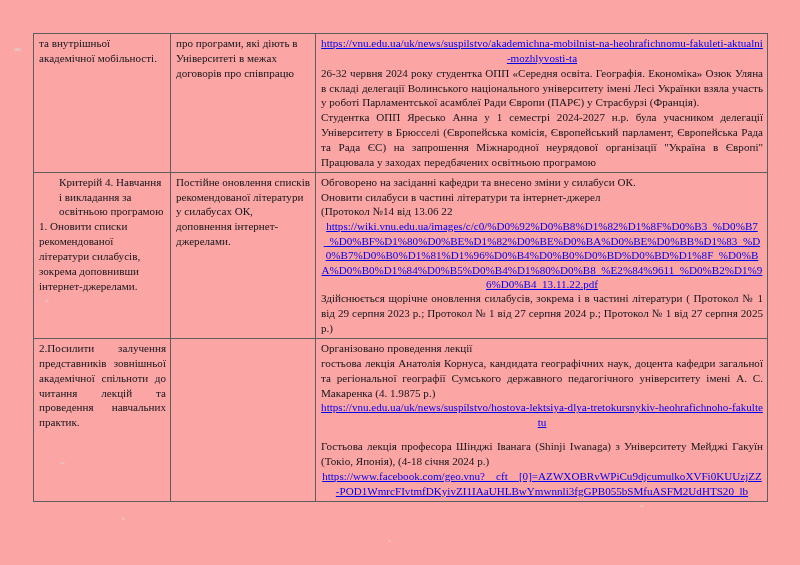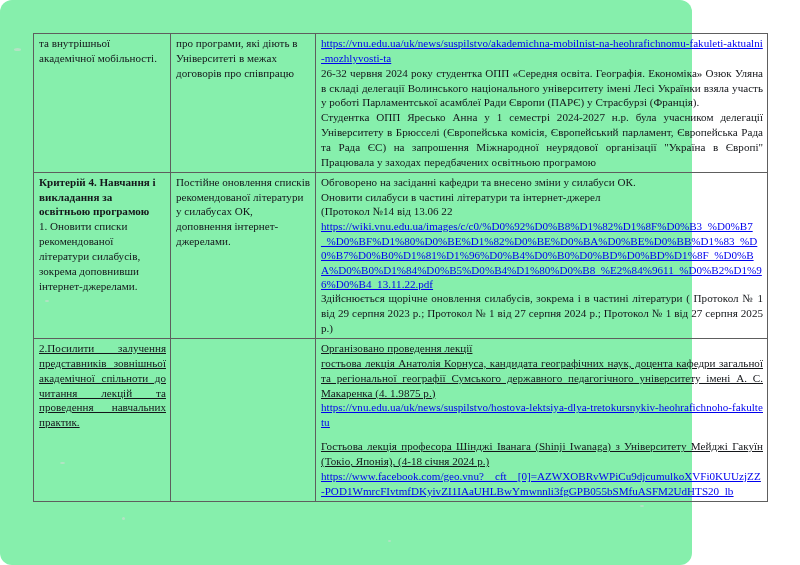--- a/index.html
+++ b/index.html
@@ -11,24 +11,23 @@
     width: 800px;
     height: 565px;
     position: relative;
     font-family: "Liberation Serif", "DejaVu Serif", serif;
     color: #111111;
     overflow: hidden;
   }
   .page {
     position: absolute;
     left: 0; top: 0;
-    width: 692px;
+    width: 800px;
     height: 565px;
-    background: #86efac;
-    border-radius: 12px;
+    background: #fca5a5;
   }
   
   .speck {
     position: absolute;
     background: #d9d9d9;
     opacity: .55;
     border-radius: 50%;
   }
   table.doc-table {
     position: absolute;
@@ -48,35 +47,37 @@
     color: #14161a;
   }
   col.c1 { width: 137px; }
   col.c2 { width: 145px; }
   col.c3 { width: 452px; }
 
   .cell-p {
     margin: 0;
   }
   .bold {
-    font-weight: bold;
+    font-weight: normal;
+    margin-left: 20px;
   }
   .just {
     text-align: justify;
     text-justify: inter-word;
   }
   .link-blk {
     display: block;
     text-decoration: underline;
     word-break: break-all;
     overflow-wrap: anywhere;
+    text-align: center;
   }
   .row1 td { height: 128px; }
   .row2 td { height: 152px; }
-  .row3 td { height: 155px; text-decoration: underline; }
+  .row3 td { height: 155px; }
 
   .tight { line-height: 1.30; }
   .spacer-line { display:block; height: 9px; }
 </style>
 </head>
 <body>
 
 <div class="page">
 
   <div class="speck" style="left:14px;top:48px;width:7px;height:3px;"></div>

